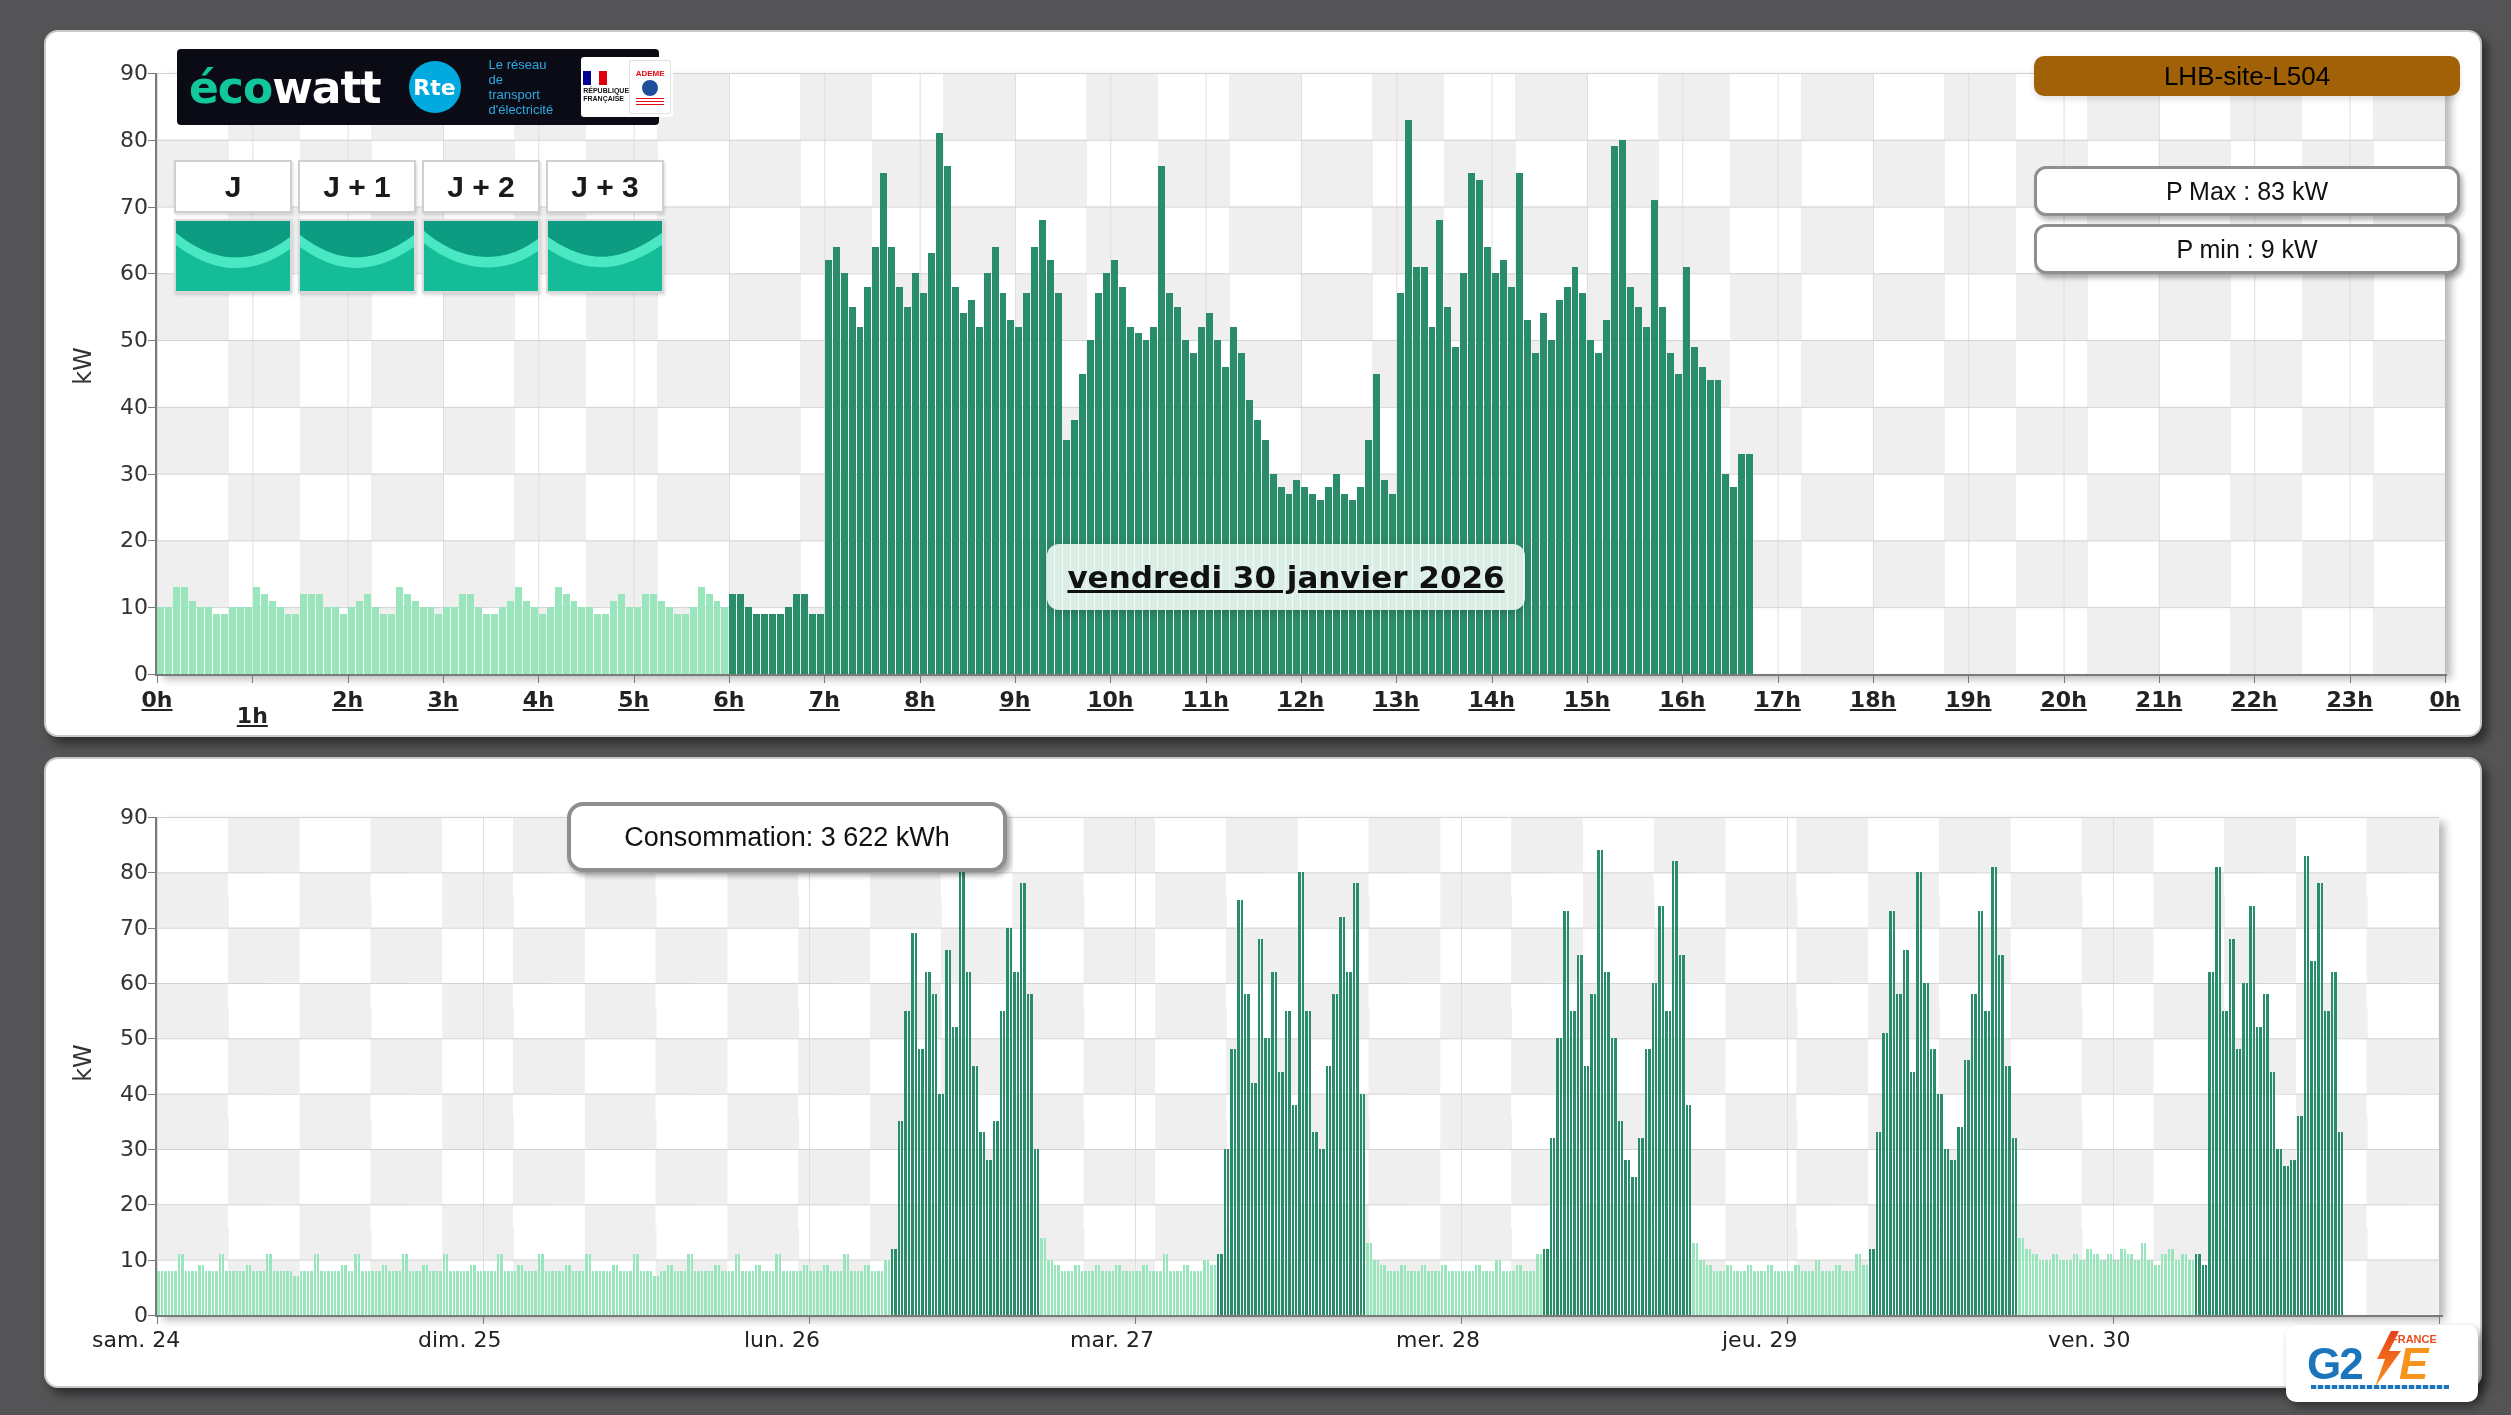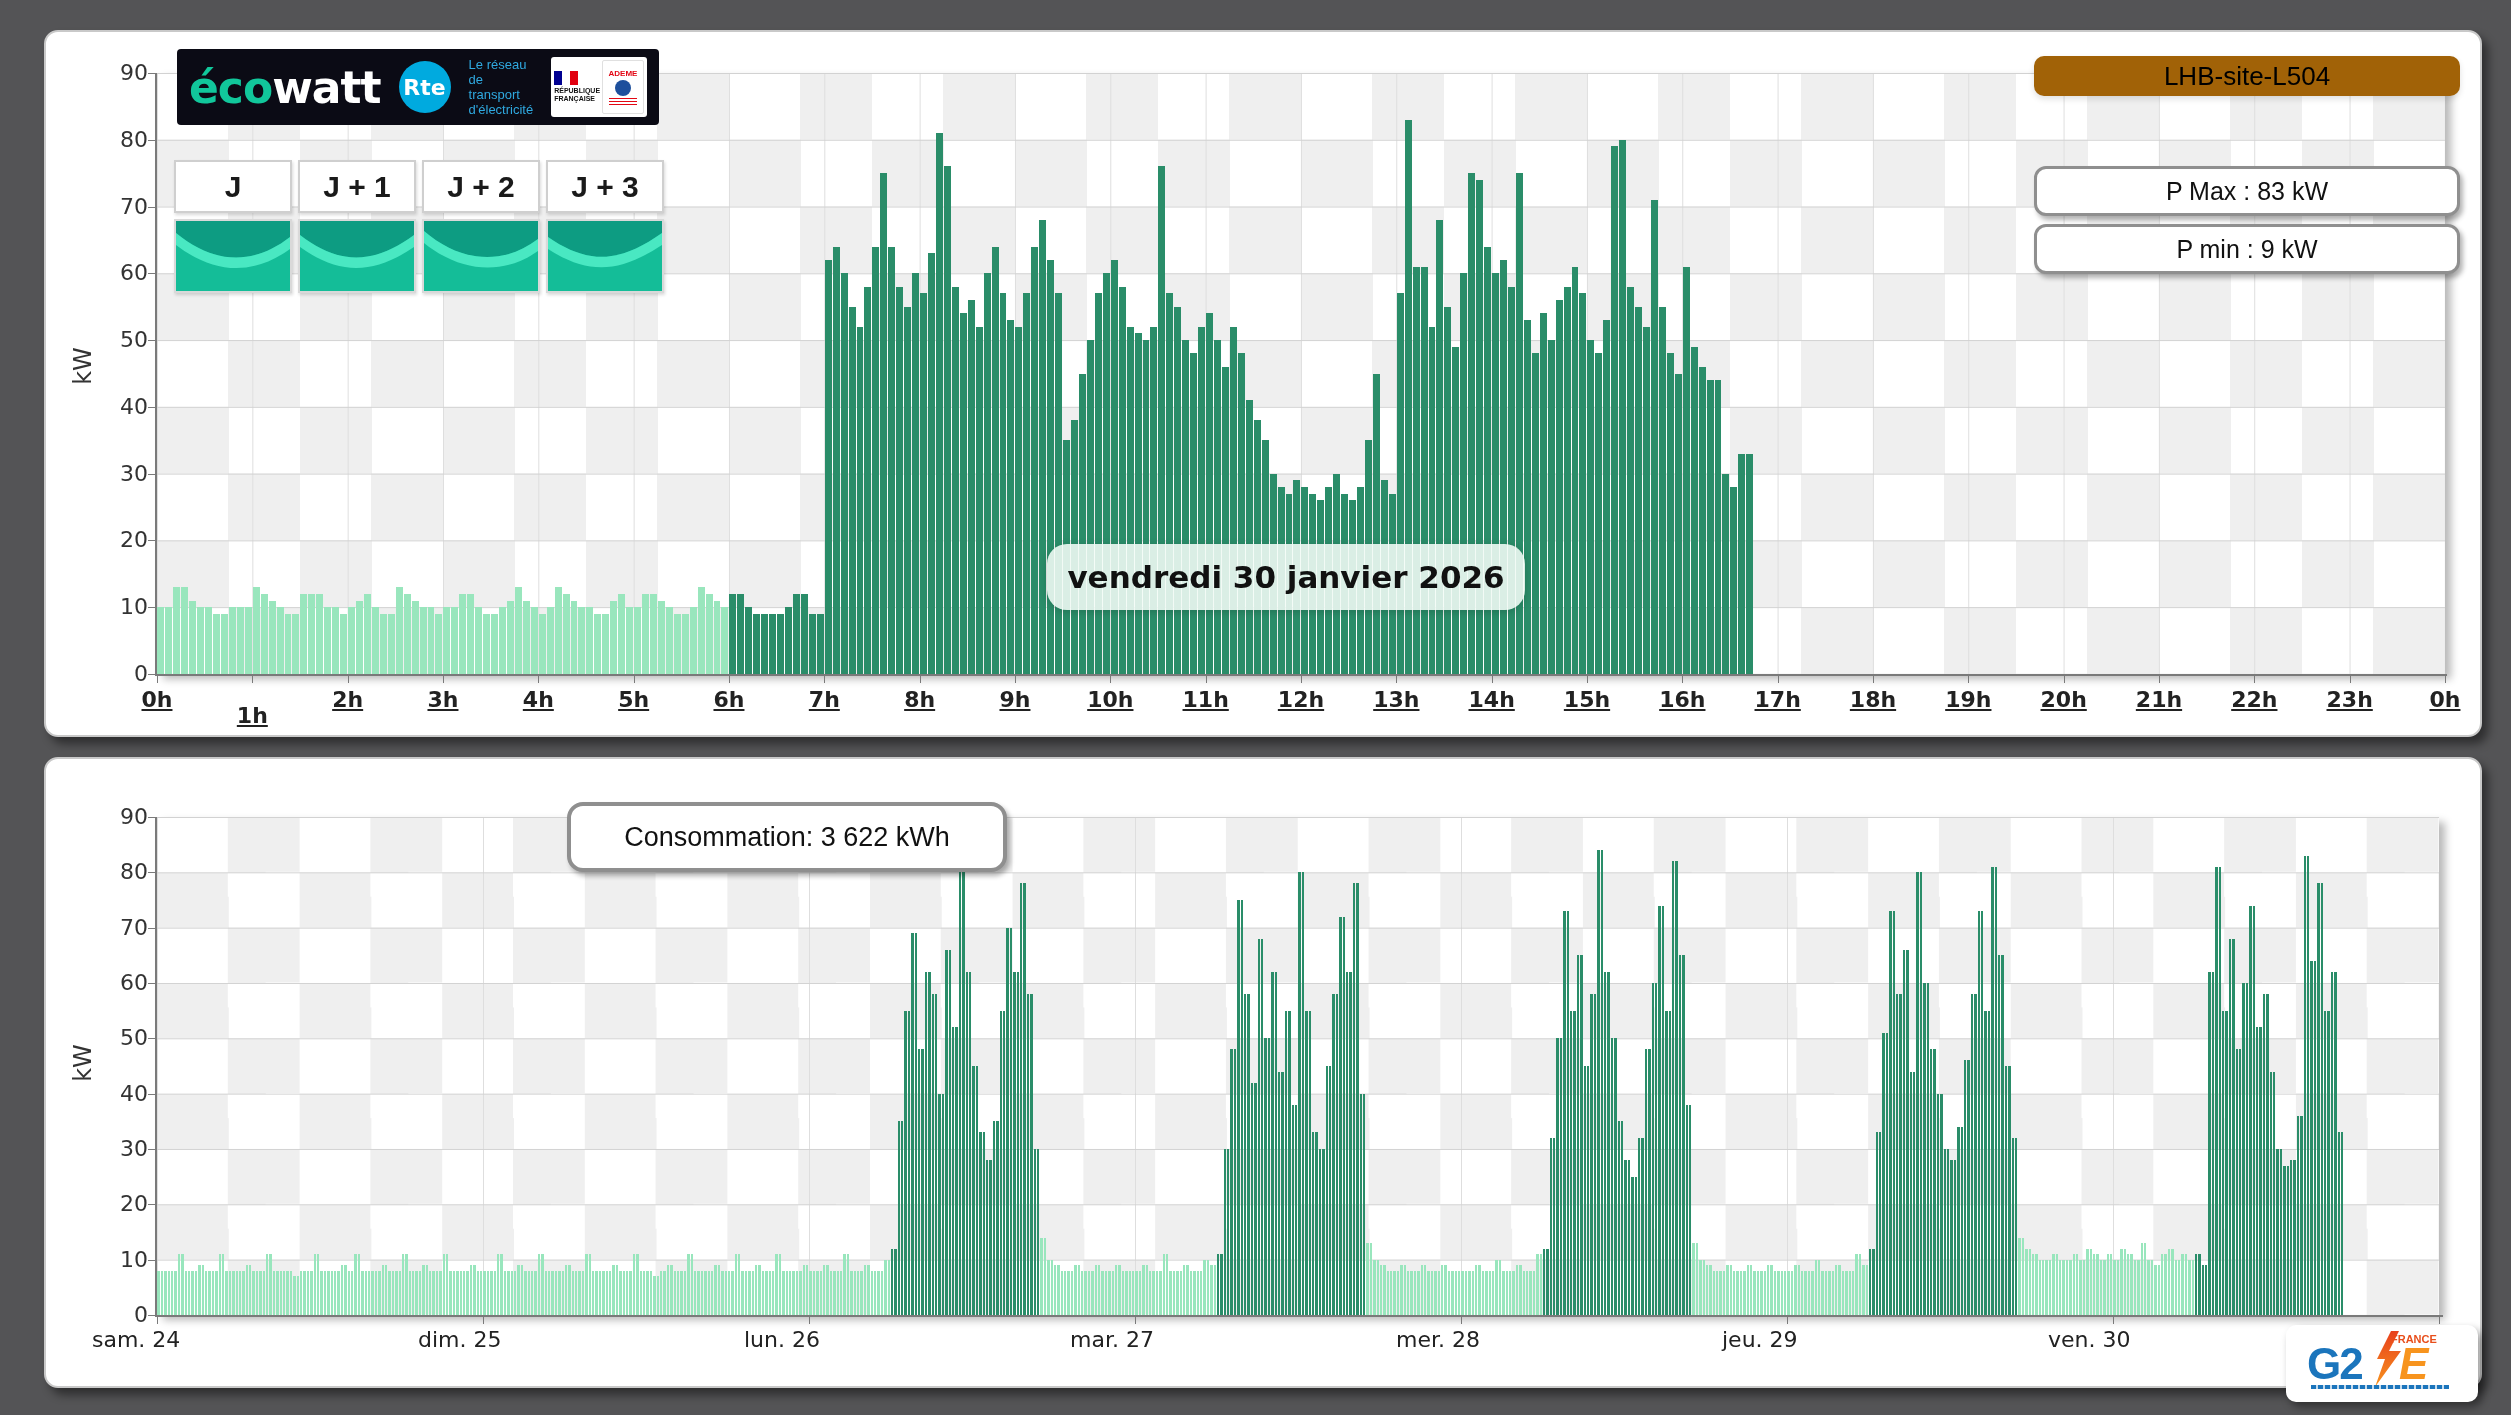--- a/index.html
+++ b/index.html
@@ -28,27 +28,27 @@
   .xlab-bot{position:absolute;width:130px;text-align:left;font-size:22px;color:#222;}
   .kw{position:absolute;font-size:24px;color:#333;transform:rotate(-90deg);transform-origin:center;}
 
   .statbox{position:absolute;background:#ffffff;border:3px solid #8f8f8f;border-radius:12px;
            text-align:center;font-family:"Liberation Sans",sans-serif;font-size:25px;color:#111;
            box-shadow:3px 4px 5px rgba(0,0,0,0.30);display:flex;align-items:center;justify-content:center;}
   .statbox.big{border-width:4px;border-radius:16px;font-size:27px;}
   .titlebox{position:absolute;background:#a16207;border-radius:10px;text-align:center;
             font-family:"Liberation Sans",sans-serif;font-weight:normal;font-size:26px;color:#000;
             display:flex;align-items:center;justify-content:center;box-shadow:0 3px 6px rgba(0,0,0,0.12);}
-  .datebox{position:absolute;background:rgba(242,252,246,0.88);border-radius:20px;
+  .datebox{position:absolute;background:rgba(242,252,246,0.88);border-radius:12px;
            font-weight:bold;font-size:31px;color:#111;display:flex;align-items:center;justify-content:center;
-           box-shadow:0 2px 8px rgba(0,0,0,0.18);z-index:4;}
+           box-shadow:0 2px 8px rgba(0,0,0,0.18);z-index:4;text-decoration:underline;}
 
   
   .banner{position:absolute;left:131px;top:17px;width:482px;height:76px;background:#0b0b15;border-radius:4px;
-          display:flex;align-items:center;padding:16px 12px;box-sizing:border-box;gap:18px;z-index:5;}
+          display:flex;align-items:center;padding:16px 12px;box-sizing:border-box;gap:28px;z-index:5;}
   .ecowatt{font-size:44px;font-weight:bold;letter-spacing:-1px;white-space:nowrap;}
   .ecowatt .eco{color:#11c79b;}
   .ecowatt .watt{color:#ffffff;}
   .rte-circle{width:52px;height:52px;border-radius:50%;background:#00aadf;color:#fff;font-weight:bold;
               font-size:22px;display:flex;align-items:center;justify-content:center;flex:0 0 auto;}
   .rte-tag{color:#2fa9e0;font-size:13px;line-height:15px;font-family:"Liberation Sans",sans-serif;}
   .gov{margin-left:auto;background:#ffffff;border-radius:3px;height:60px;width:118px;display:flex;
        align-items:center;justify-content:space-around;padding:2px;box-sizing:border-box;}
   .rf{display:flex;flex-direction:column;align-items:flex-start;}
   .flag{display:flex;width:24px;height:14px;margin-bottom:2px;}

